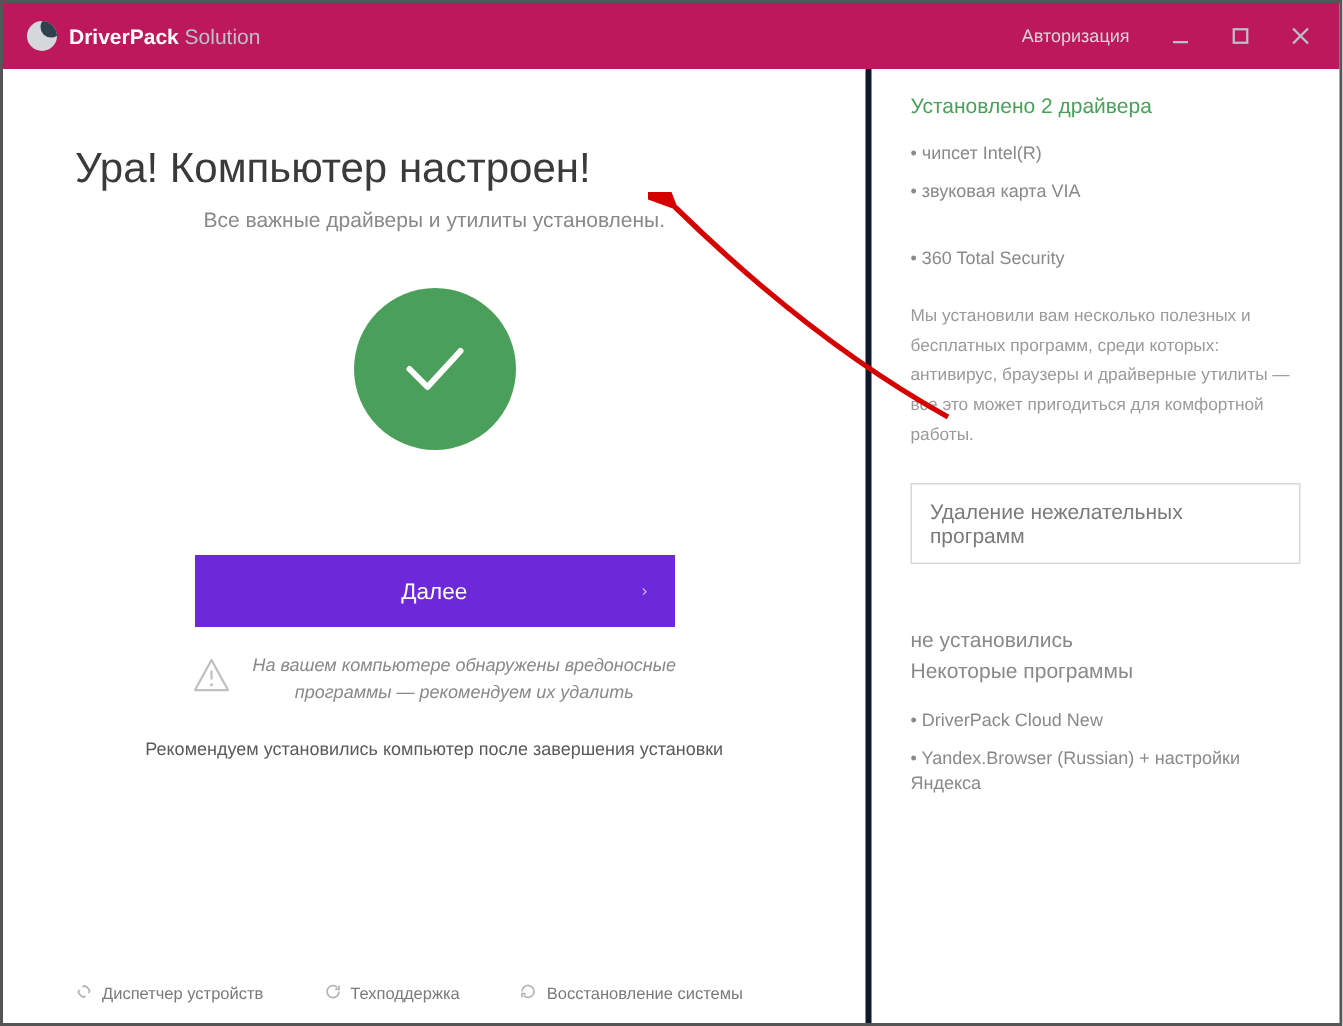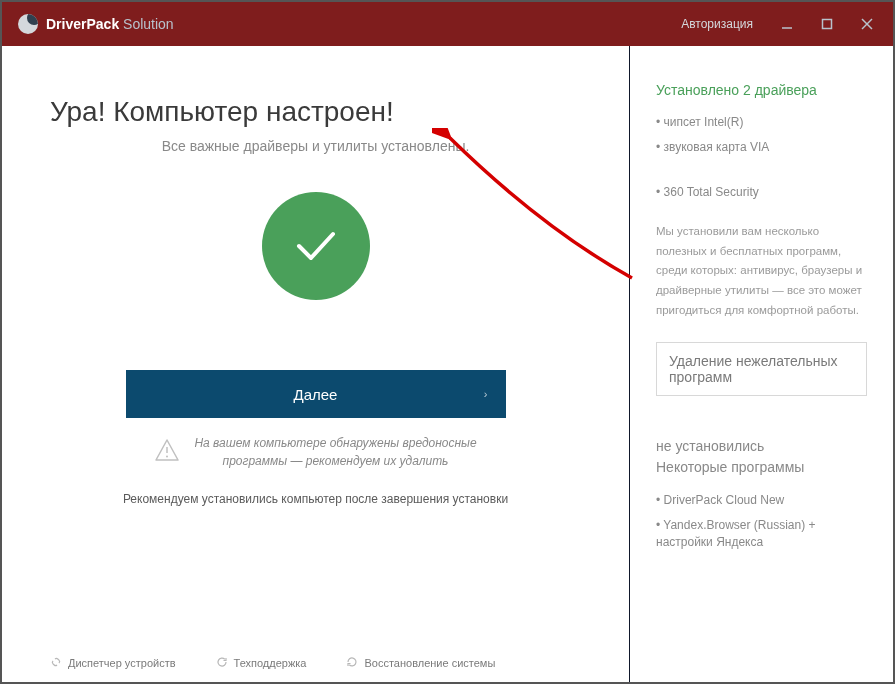--- a/index.html
+++ b/index.html
@@ -13,21 +13,21 @@
     .window {
       width: 895px;
       height: 684px;
       background: #fff;
       border: 2px solid #555;
       display: flex;
       flex-direction: column;
     }
     .titlebar {
       height: 44px;
-      background: #7f1d1d;
+      background: #be185d;
       display: flex;
       align-items: center;
       padding: 0 6px 0 16px;
       color: #fff;
     }
     .logo {
       display: flex;
       align-items: center;
       gap: 8px;
     }
@@ -101,23 +101,23 @@
       width: 108px;
       height: 108px;
       border-radius: 50%;
       background: #4aa05a;
       margin: 0 auto 70px auto;
       display: flex;
       align-items: center;
       justify-content: center;
     }
     .next-btn {
-      width: 380px;
+      width: 320px;
       height: 48px;
-      background: #0c4a6e;
+      background: #6d28d9;
       color: #fff;
       font-size: 15px;
       display: flex;
       align-items: center;
       justify-content: center;
       margin: 0 auto 16px auto;
       cursor: pointer;
       position: relative;
     }
     .next-btn .chev {
@@ -158,23 +158,23 @@
     .footer-link {
       font-size: 11px;
       color: #7a7a7a;
       display: flex;
       align-items: center;
       gap: 6px;
       cursor: pointer;
     }
     .footer-link .ico { opacity: 0.6; }
     .sidebar {
-      width: 264px;
-      border-left: 1px solid #0f172a;
-      padding: 36px 26px 20px 26px;
+      width: 316px;
+      border-left: 4px solid #0f172a;
+      padding: 16px 26px 20px 26px;
       overflow: hidden;
     }
     .side-heading {
       font-size: 14px;
       color: #4aa05a;
       margin-bottom: 16px;
       font-weight: 400;
     }
     .side-heading.grey {
       color: #898989;

